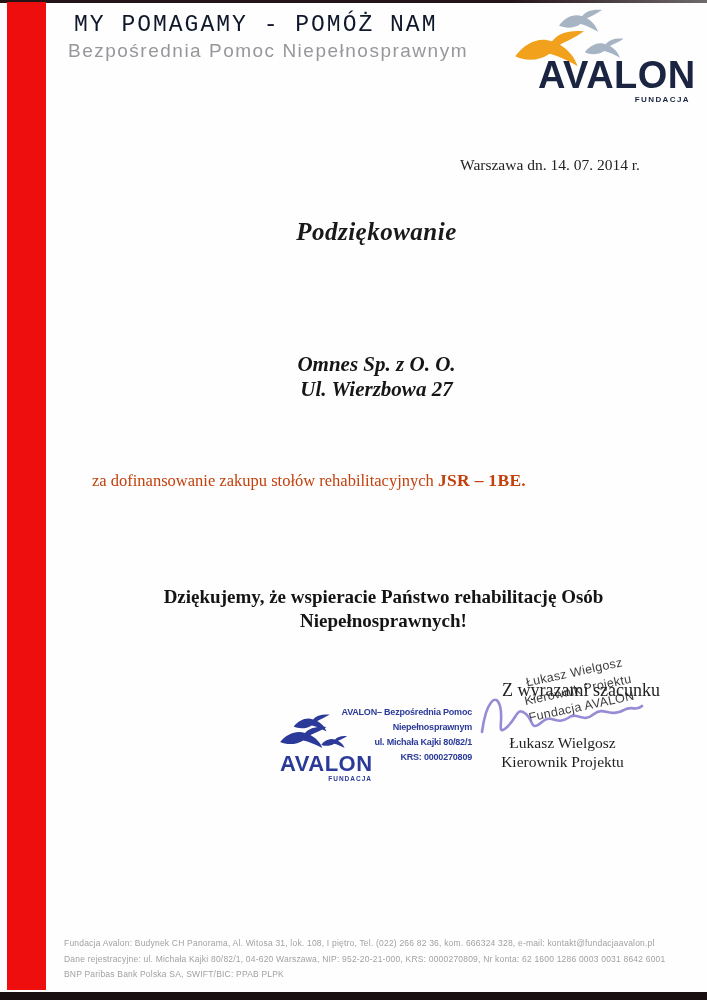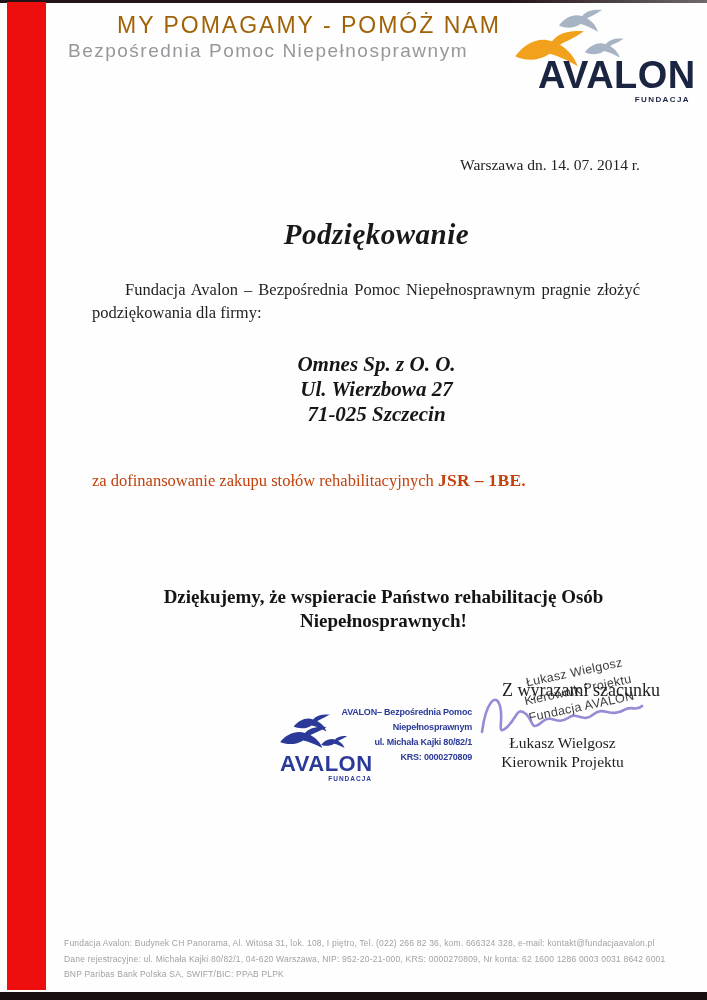--- a/index.html
+++ b/index.html
@@ -6,40 +6,40 @@
   body{width:707px;height:1000px;background:#ffffff;font-family:"Liberation Serif",serif;}
   .page{position:relative;width:707px;height:1000px;background:#fefefe;overflow:hidden;}
 
   
   .edge-top{position:absolute;left:0;top:0;width:707px;height:3px;
     background:linear-gradient(90deg,#241418 0%,#241418 72%,#6f696b 100%);}
   .edge-bottom{position:absolute;left:0;bottom:0;width:707px;height:8px;background:#170f10;}
   .red-bar{position:absolute;left:7px;top:2px;width:39px;height:988px;background:#ee0e0e;}
 
   
-  .tagline1{position:absolute;left:74px;top:12px;font-family:Liberation Sans, sans-serif;
-    font-size:23px;letter-spacing:2px;color:#a16207;font-weight:500;margin-left:43px;}
+  .tagline1{position:absolute;left:74px;top:12px;font-family:Liberation Mono, monospace;
+    font-size:23px;letter-spacing:2px;color:#0f172a;font-weight:500;}
   .tagline2{position:absolute;left:68px;top:40px;font-family:"Liberation Sans",sans-serif;
     font-size:19px;letter-spacing:1.5px;color:#97979b;}
 
   .logo{position:absolute;left:505px;top:4px;width:195px;height:105px;}
   .bird{position:absolute;}
   .bird-orange{left:7px;top:24px;width:80px;height:50px;}
   .bird-gray1{left:52px;top:4px;width:50px;height:31px;}
   .bird-gray2{left:78px;top:33px;width:45px;height:27px;}
   .logo-text{position:absolute;left:33px;top:50px;width:152px;font-family:"Liberation Sans",sans-serif;
     font-weight:700;font-size:38px;color:#1b2440;letter-spacing:0.5px;}
   .logo-sub{position:absolute;left:33px;top:91px;width:152px;text-align:right;
     font-family:"Liberation Sans",sans-serif;font-weight:700;font-size:8px;
     letter-spacing:1.4px;color:#1b2440;}
 
   
   .date{position:absolute;left:460px;top:156px;font-size:15.5px;color:#222;}
   .title{position:absolute;left:46px;right:0;top:218px;text-align:center;
-    font-size:29px;font-weight:700;font-style:italic;color:#191919;letter-spacing:0.5px;}
+    font-size:25px;font-weight:700;font-style:italic;color:#191919;letter-spacing:0.5px;}
   .intro{position:absolute;left:92px;top:278px;width:548px;margin:0;
     font-size:16.5px;line-height:23px;color:#1f1f1f;text-align:justify;text-indent:33px;}
   .recipient{position:absolute;left:46px;right:0;top:352px;text-align:center;
     font-weight:700;font-style:italic;font-size:21px;line-height:25px;color:#161616;}
   .reason{position:absolute;left:92px;top:470px;width:560px;margin:0;
     font-size:16.5px;color:#c2410c;}
   .reason b{font-size:17.5px;letter-spacing:0.3px;}
   .thanks{position:absolute;left:120px;top:585px;width:527px;text-align:center;
     font-size:19px;font-weight:700;line-height:24px;color:#141414;}
 
@@ -94,26 +94,24 @@
     </svg>
     <svg class="bird bird-orange" viewBox="0 0 100 60" preserveAspectRatio="none">
       <path d="M4 34 C16 18 34 10 50 16 C58 6 72 2 90 4 C78 12 68 16 60 20 C70 26 78 34 82 46 C68 38 56 33 47 31 C34 40 16 40 4 34 Z" fill="#f2a11d"></path>
     </svg>
     <div class="logo-text">AVALON</div>
     <div class="logo-sub">FUNDACJA</div>
   </div>
 
   <div class="date">Warszawa dn. 14. 07. 2014 r.</div>
   <div class="title">Podziękowanie</div>
-  <p class="intro">Fundacja Avalon – Bezpośrednia Pomoc Niepełnosprawnym pragnie złożyć podziękowania dla firmy:</p>
 
   <div class="recipient">
     <div>Omnes Sp. z O. O.</div>
     <div>Ul. Wierzbowa 27</div>
-    <div>71-025 Szczecin</div>
   </div>
 
   <p class="reason"><span>za dofinansowanie zakupu stołów rehabilitacyjnych </span><b>JSR – 1BE.</b></p>
 
   <div class="thanks">Dziękujemy, że wspieracie Państwo rehabilitację Osób Niepełnosprawnych!</div>
 
   <div class="stamp">
     <div class="stamp-lines">
       <div>AVALON– Bezpośrednia Pomoc Niepełnosprawnym</div>
       <div>ul. Michała Kajki 80/82/1</div>

